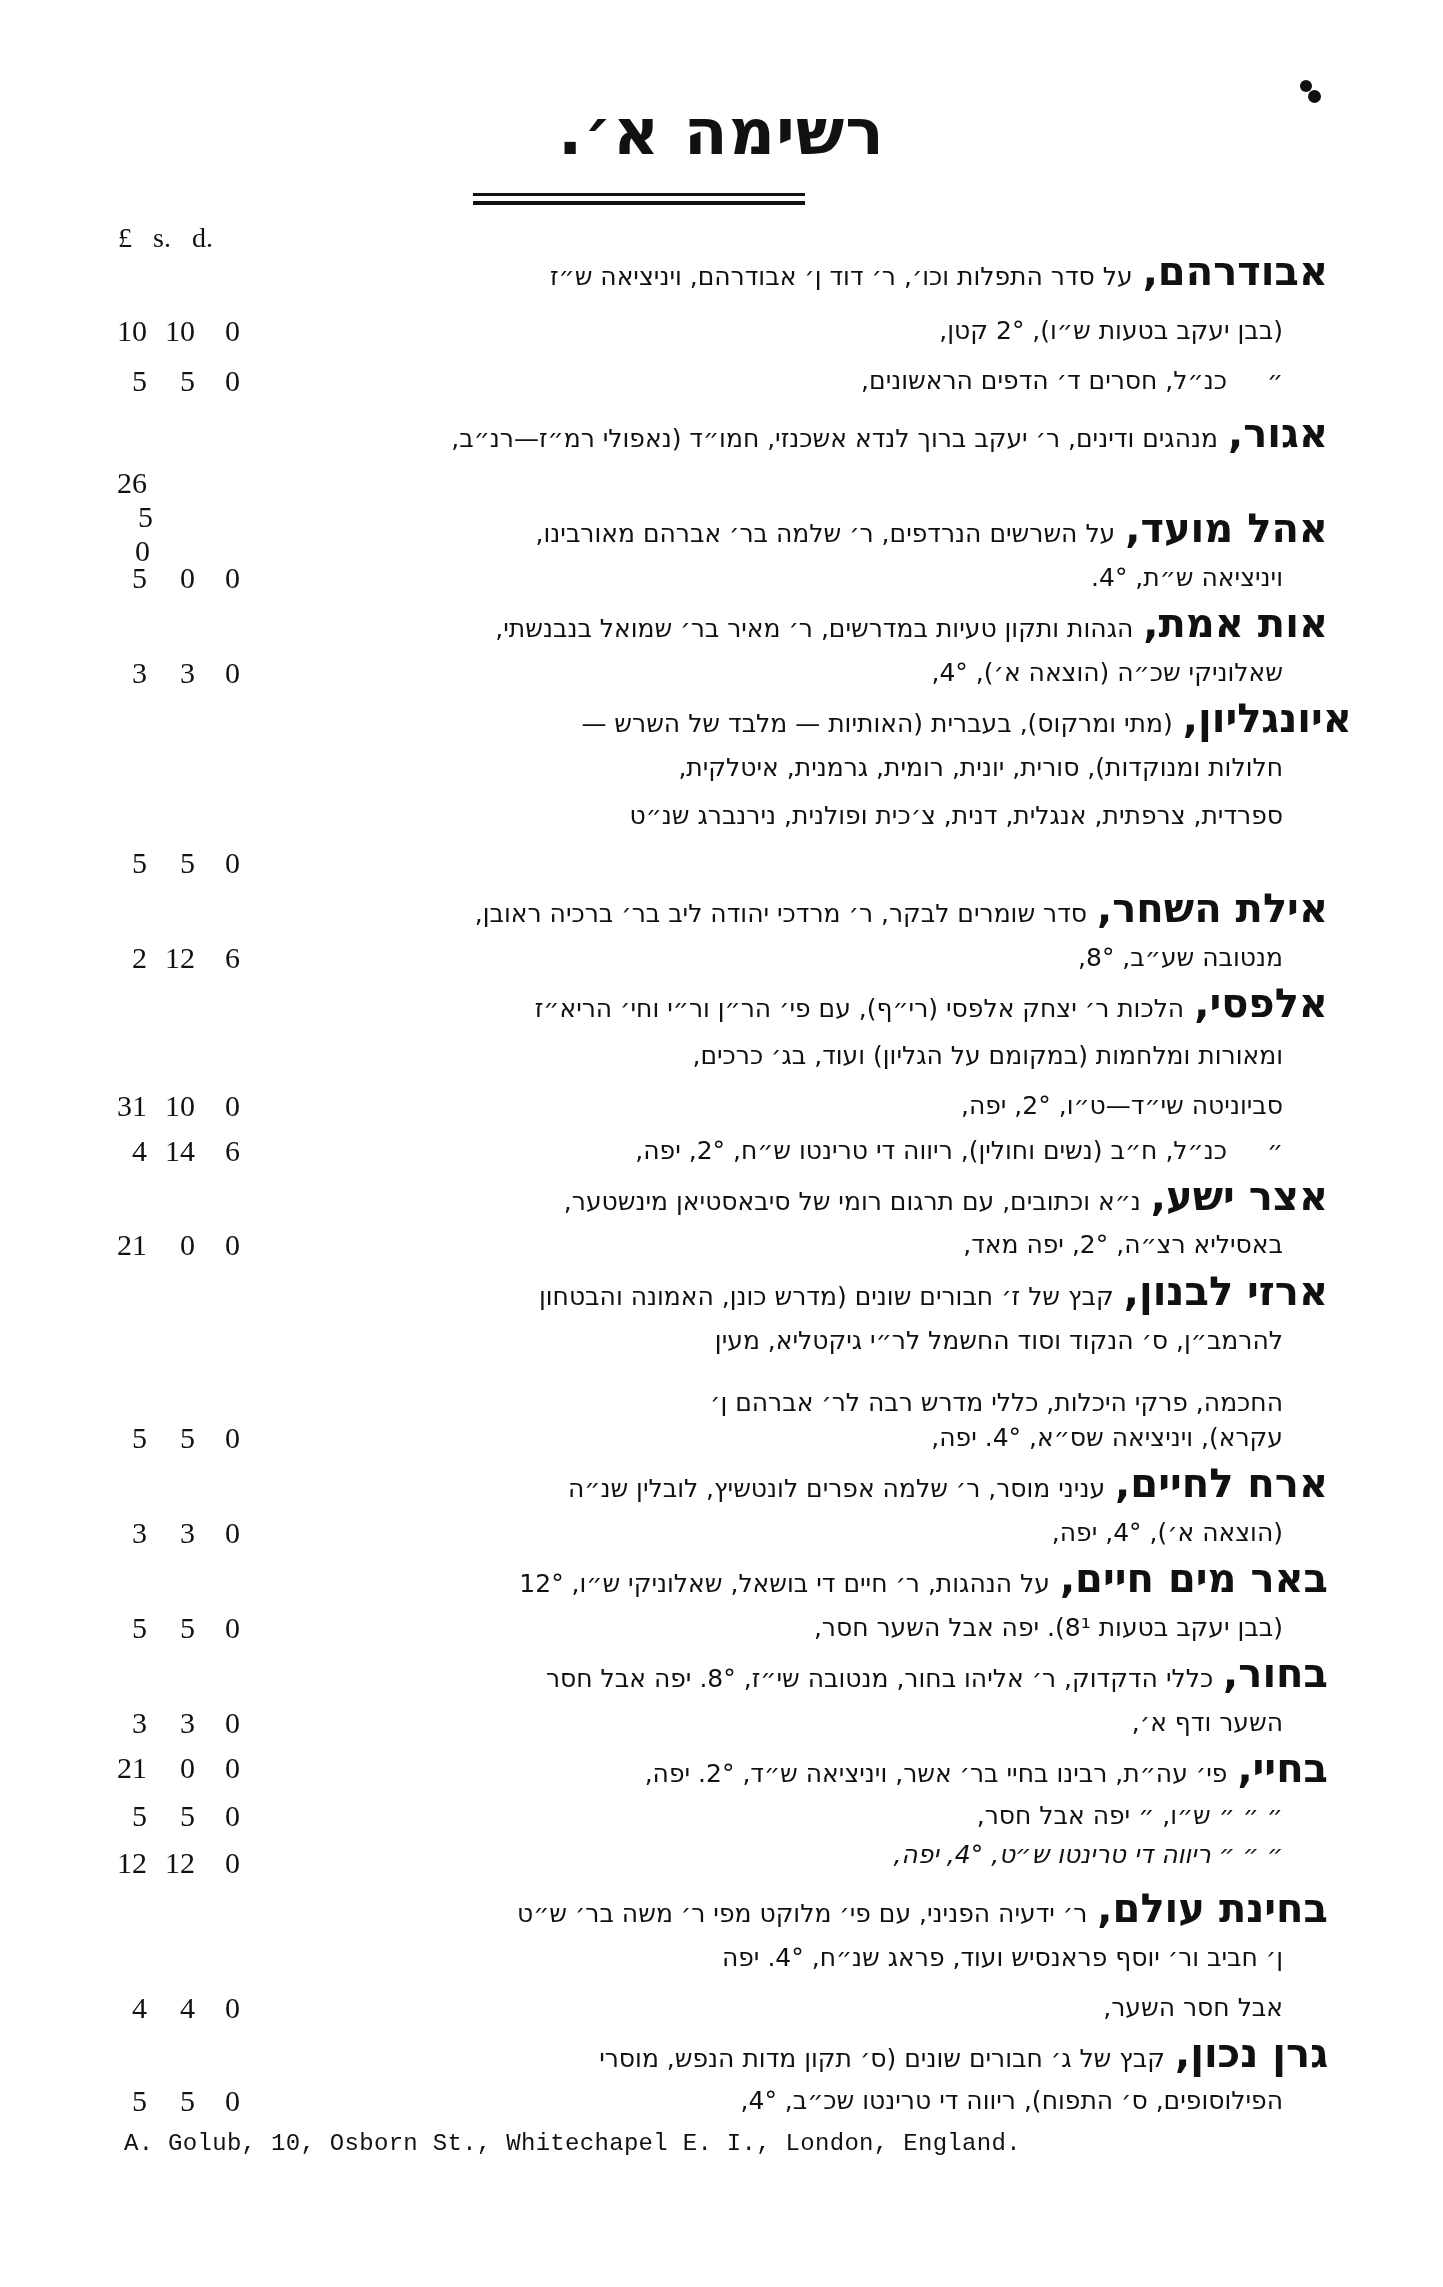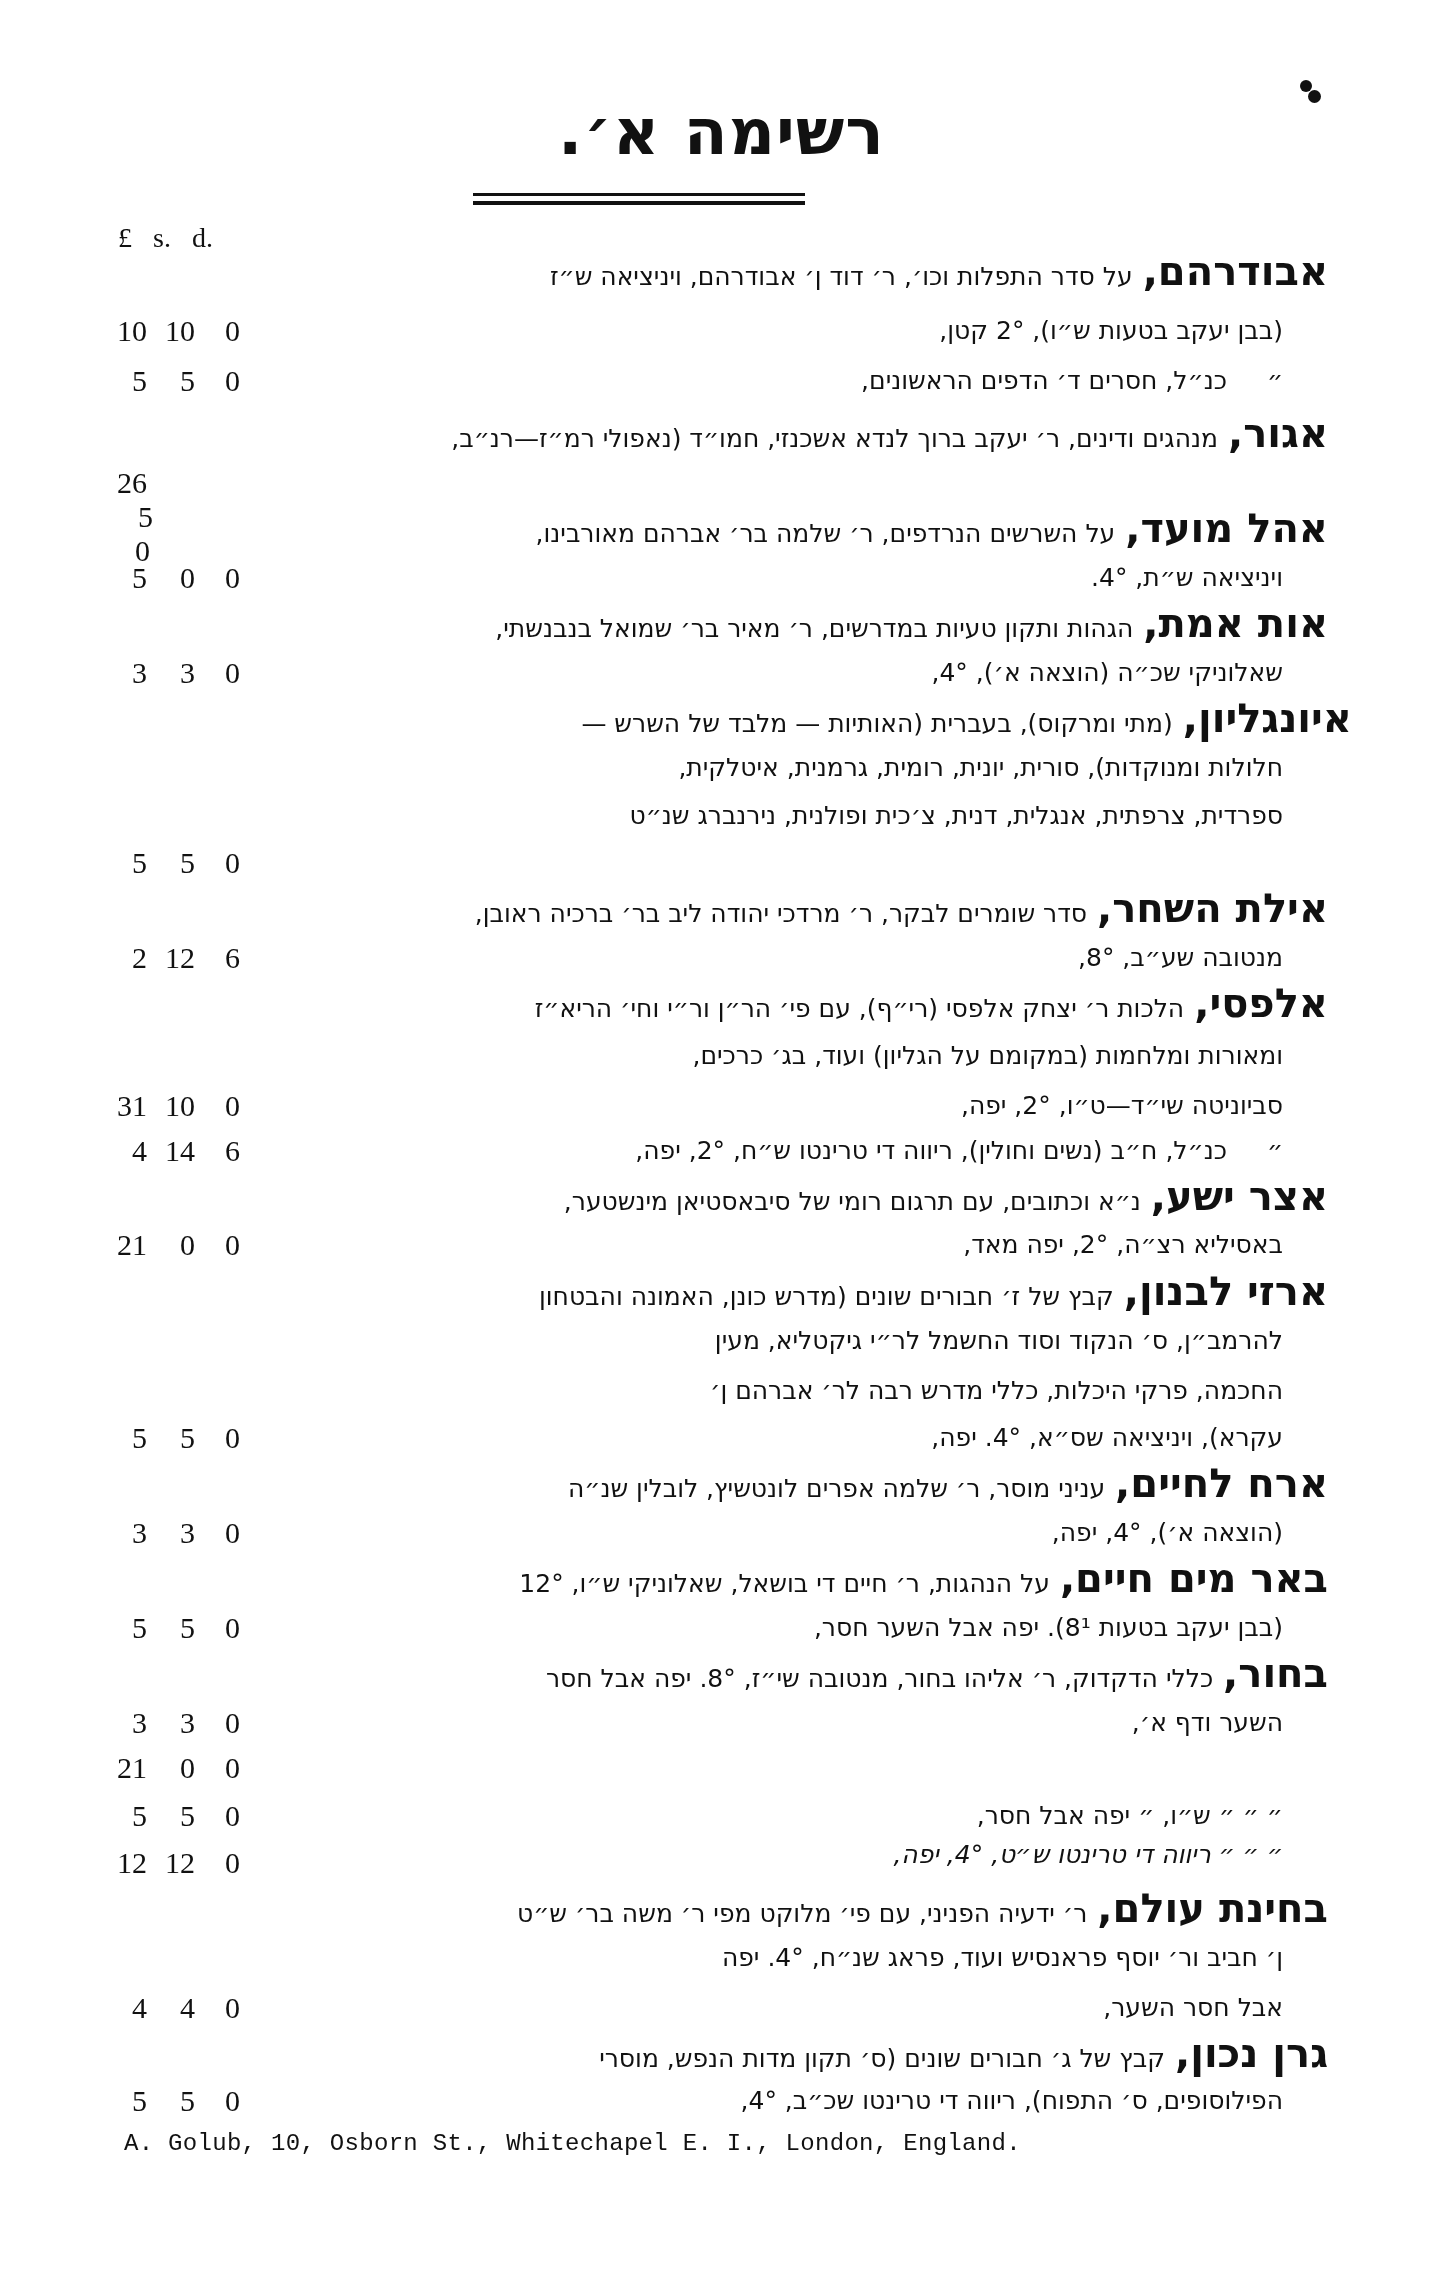--- a/index.html
+++ b/index.html
@@ -179,21 +179,21 @@
           <span class="d">0</span>
         </div>
       </div>
       <div class="line" style="top: 1268px;">
         <div class="heb" style="top: 0px;"><span class="head-word">ארזי לבנון,</span><span>קבץ של ז׳ חבורים שונים (מדרש כונן, האמונה והבטחון</span></div>
       </div>
       <div class="line" style="top: 1318px;">
         <div class="heb cont" style="top: 8px;"><span>להרמב״ן, ס׳ הנקוד וסוד החשמל לר״י גיקטליא, מעין</span></div>
       </div>
       <div class="line" style="top: 1368px;">
-        <div class="heb cont" style="top: 8px;"><span>החכמה, פרקי היכלות, כללי מדרש רבה לר׳ אברהם ן׳</span></div>
+        <div class="heb cont" style="top: 20px;"><span>החכמה, פרקי היכלות, כללי מדרש רבה לר׳ אברהם ן׳</span></div>
       </div>
       <div class="line" style="top: 1415px;">
         <div class="heb cont" style="top: 8px;"><span>עקרא), ויניציאה שס״א, 4°. יפה,</span></div>
         <div class="price" style="top: 6px;">
           <span class="l">5</span>
           <span class="s">5</span>
           <span class="d">0</span>
         </div>
       </div>
       <div class="line" style="top: 1460px;">
@@ -223,20 +223,21 @@
       </div>
       <div class="line" style="top: 1700px;">
         <div class="heb cont" style="top: 8px;"><span>השער ודף א׳,</span></div>
         <div class="price" style="top: 6px;">
           <span class="l">3</span>
           <span class="s">3</span>
           <span class="d">0</span>
         </div>
       </div>
       <div class="line" style="top: 1745px;">
+        <div class="heb" style="top: 0px;"><span class="head-word">בחיי,</span><span>פי׳ עה״ת, רבינו בחיי בר׳ אשר, ויניציאה ש״ד, 2°. יפה,</span></div>
         <div class="price" style="top: 6px;">
           <span class="l">21</span>
           <span class="s">0</span>
           <span class="d">0</span>
         </div>
       </div>
       <div class="line" style="top: 1793px;">
         <div class="heb cont" style="top: 8px;"><span>״  ״  ״  ש״ו, ״ יפה אבל חסר,</span></div>
         <div class="price" style="top: 6px;">
           <span class="l">5</span>

